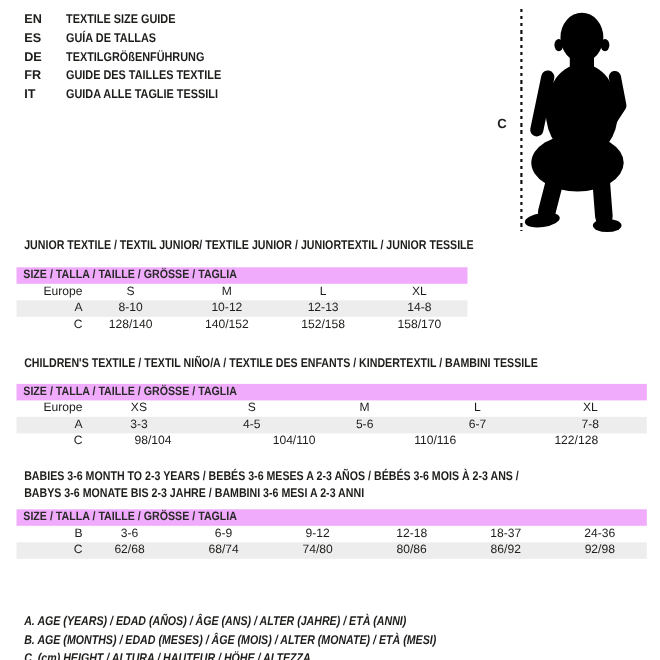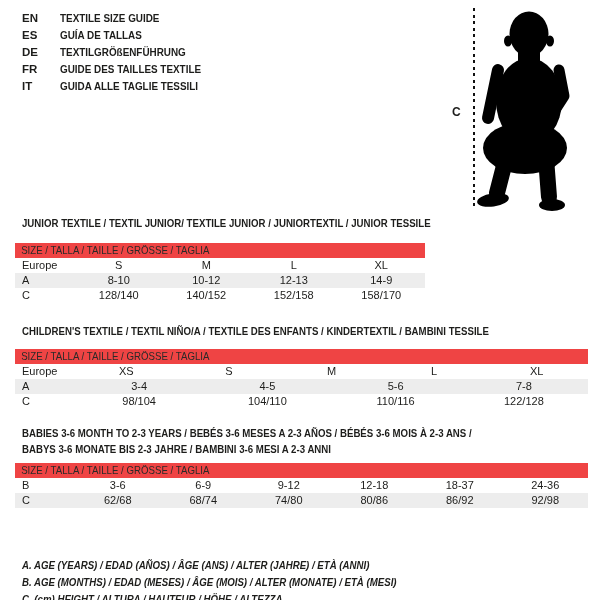--- a/index.html
+++ b/index.html
@@ -37,28 +37,28 @@
   }
   #heading-junior   { top: 215px; }
   #heading-children { top: 323px; }
   #heading-babies   { top: 425px; }
 
   
   .size-table { position: absolute; left: 15px; font-size: 11px; }
   #table-junior   { top: 243px; width: 410px; }
   #table-children { top: 349px; width: 573px; }
   #table-babies   { top: 463px; width: 573px; }
-  .band { height: 15px; line-height: 15px; background: #ef4444; overflow: hidden; }
+  .band { height: 15px; line-height: 15px; background: #f0abfc; overflow: hidden; font-weight: bold; }
   .band-text { display: inline-block; padding-left: 7px; white-space: nowrap;
                transform: scaleX(0.88); transform-origin: 0 50%;
                font-size: 11px; color: #2a2a28; }
   .trow { display: flex; height: 15px; line-height: 15px; }
   .trow.shaded { background: #ededed; }
   .tlabel { flex: 0 0 60px; width: 60px; padding-left: 7px; box-sizing: border-box;
-            text-align: left; }
+            text-align: right; }
   .tcell { flex: 1 1 0; text-align: center; }
 
   
   .footnotes { position: absolute; left: 22px; top: 557px; font-style: italic; }
   .footnote { height: 17px; line-height: 17px; font-size: 11.5px; font-weight: bold;
               white-space: nowrap; transform: scaleX(0.84); transform-origin: 0 50%; }
 </style>
 </head>
 <body>
 
@@ -128,21 +128,21 @@
       <span class="tcell">S</span>
       <span class="tcell">M</span>
       <span class="tcell">L</span>
       <span class="tcell">XL</span>
     </div>
     <div class="trow shaded">
       <span class="tlabel">A</span>
       <span class="tcell">8-10</span>
       <span class="tcell">10-12</span>
       <span class="tcell">12-13</span>
-      <span class="tcell">14-9</span>
+      <span class="tcell">14-8</span>
     </div>
     <div class="trow">
       <span class="tlabel">C</span>
       <span class="tcell">128/140</span>
       <span class="tcell">140/152</span>
       <span class="tcell">152/158</span>
       <span class="tcell">158/170</span>
     </div>
   </div>
 
@@ -155,23 +155,24 @@
     <div class="trow">
       <span class="tlabel">Europe</span>
       <span class="tcell">XS</span>
       <span class="tcell">S</span>
       <span class="tcell">M</span>
       <span class="tcell">L</span>
       <span class="tcell">XL</span>
     </div>
     <div class="trow shaded">
       <span class="tlabel">A</span>
-      <span class="tcell">3-4</span>
+      <span class="tcell">3-3</span>
       <span class="tcell">4-5</span>
       <span class="tcell">5-6</span>
+      <span class="tcell">6-7</span>
       <span class="tcell">7-8</span>
     </div>
     <div class="trow">
       <span class="tlabel">C</span>
       <span class="tcell">98/104</span>
       <span class="tcell">104/110</span>
       <span class="tcell">110/116</span>
       <span class="tcell">122/128</span>
     </div>
   </div>

